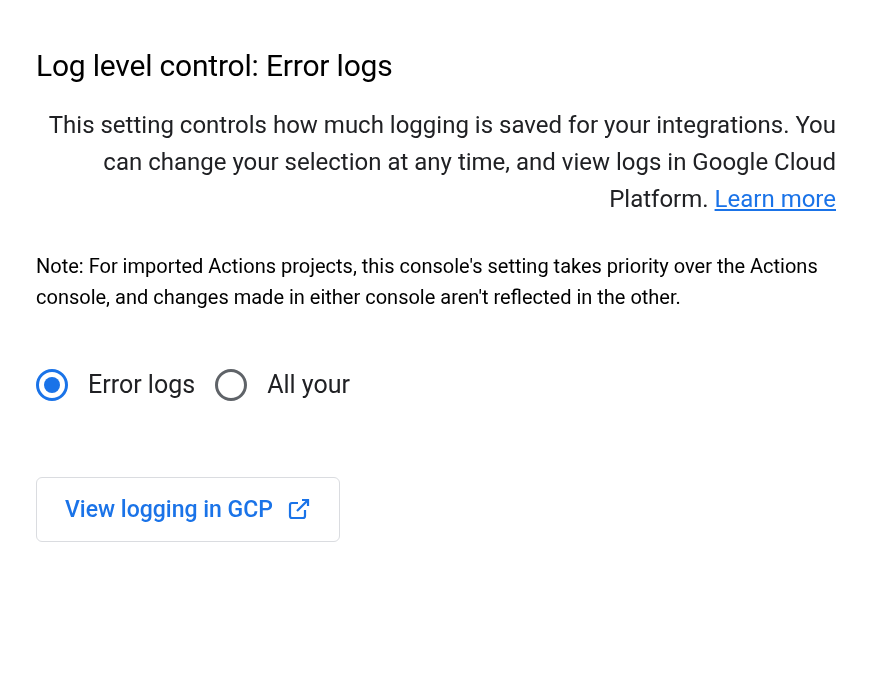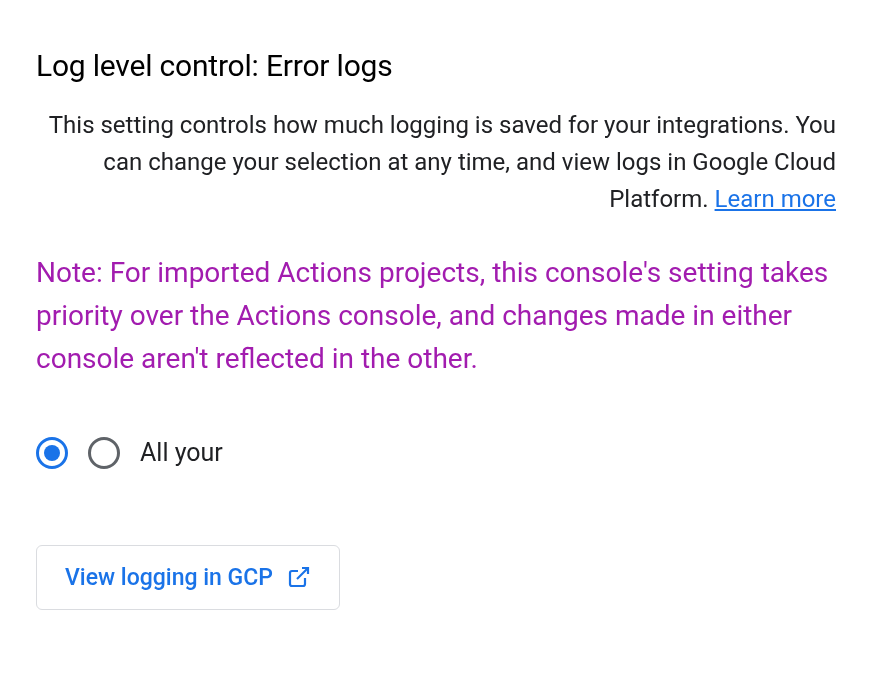--- a/index.html
+++ b/index.html
@@ -28,23 +28,23 @@
       margin-bottom: 32px;
       max-width: 800px;
       text-align: right;
     }
     .learn-more-link {
       color: #1a73e8;
       text-decoration: underline;
       cursor: pointer;
     }
     .note {
-      font-size: 28px;
+      font-size: 20px;
       line-height: 1.55;
-      color: #a21caf;
+      color: #000000;
       margin-bottom: 56px;
       max-width: 820px;
     }
     .radio-group {
       display: flex;
       align-items: center;
       gap: 20px;
       margin-bottom: 76px;
     }
     .radio-option {
@@ -108,20 +108,21 @@
   <span>This setting controls how much logging is saved for your integrations. You can change your selection at any time, and view logs in Google Cloud Platform. </span><a class="learn-more-link">Learn more</a>
 </p>
 
 <p class="note">Note: For imported Actions projects, this console's setting takes priority over the Actions console, and changes made in either console aren't reflected in the other.</p>
 
 <div class="radio-group">
   <div class="radio-option">
     <span class="radio-circle selected">
       <span class="radio-inner"></span>
     </span>
+    <span class="radio-label">Error logs</span>
   </div>
   <div class="radio-option">
     <span class="radio-circle"></span>
     <span class="radio-label">All your</span>
   </div>
 </div>
 
 <button class="view-logging-btn">
   <span>View logging in GCP</span>
   <svg class="external-icon" viewBox="0 0 24 24" fill="none" stroke="#1a73e8" stroke-width="2.2">

